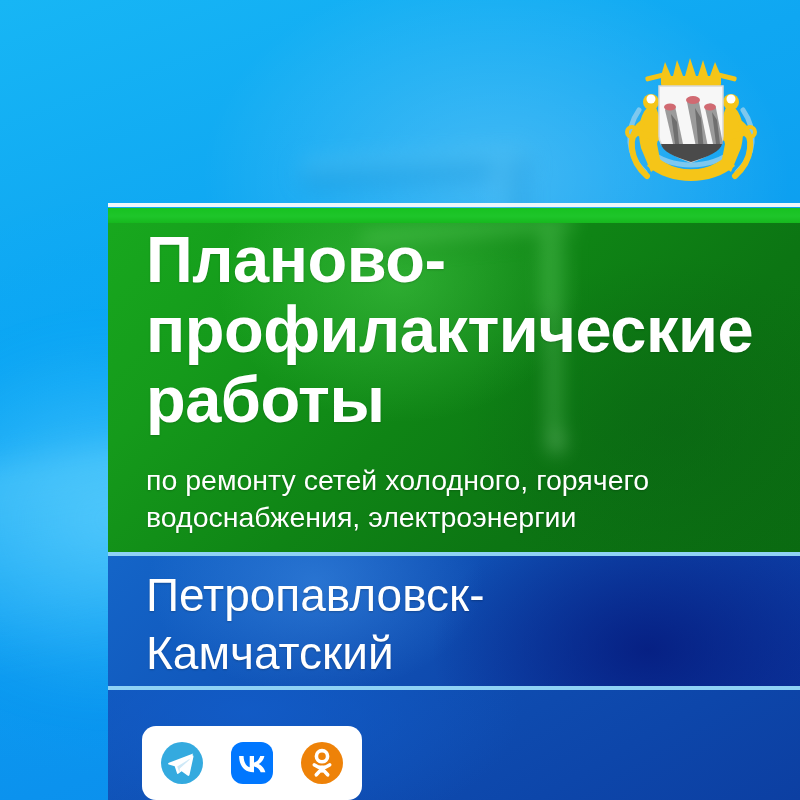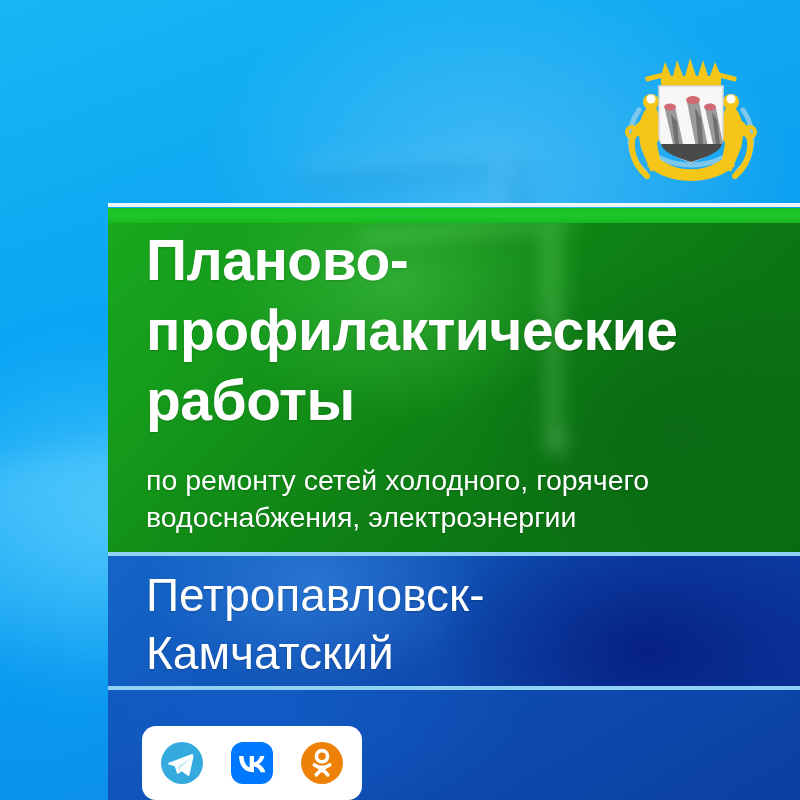--- a/index.html
+++ b/index.html
@@ -176,21 +176,21 @@
     background: radial-gradient(ellipse at center, #b8f7b8, rgba(140,240,140,0));
     border-radius: 50%;
   }
 
   .title {
     position: absolute;
     left: 38px;
     top: 25px;
     width: 640px;
     color: #ffffff;
-    font-size: 57px;
+    font-size: 65px;
     font-weight: bold;
     line-height: 70px;
     letter-spacing: -0.5px;
     white-space: pre-line;
     text-shadow: 0 1px 2px rgba(0,0,0,0.18);
   }
   .subtitle {
     position: absolute;
     left: 38px;
     top: 262px;

